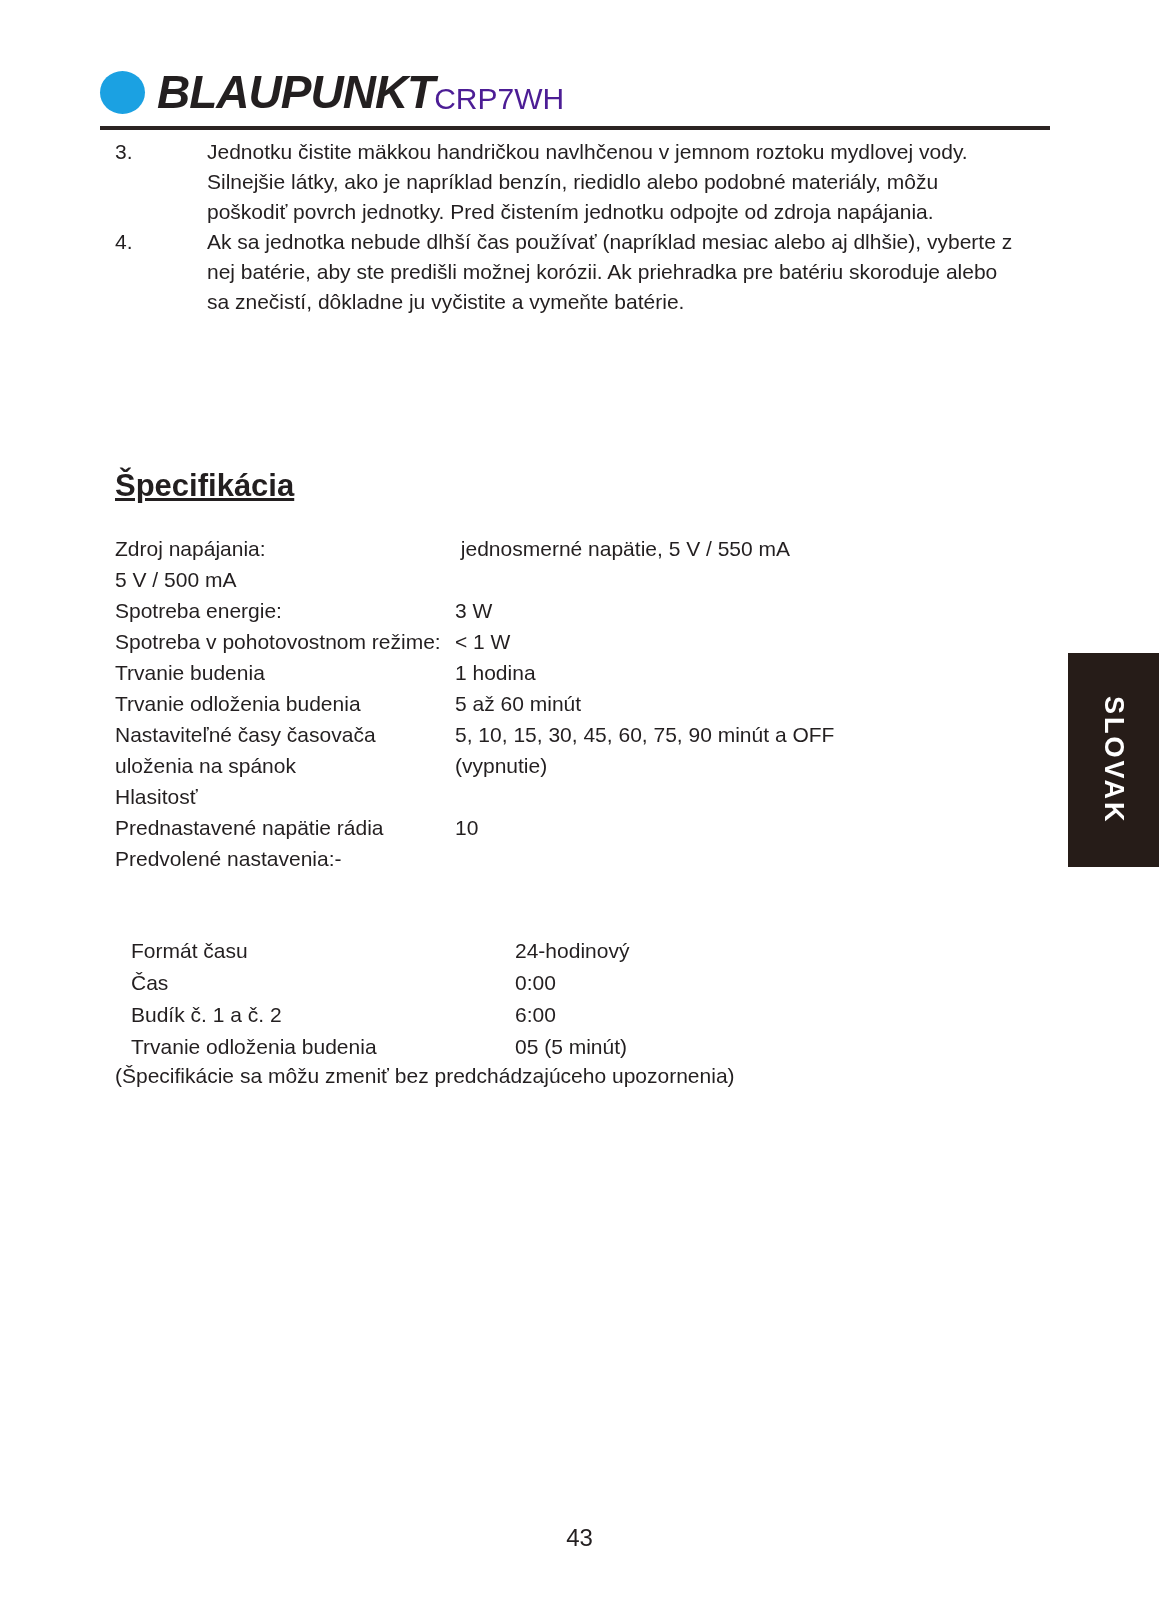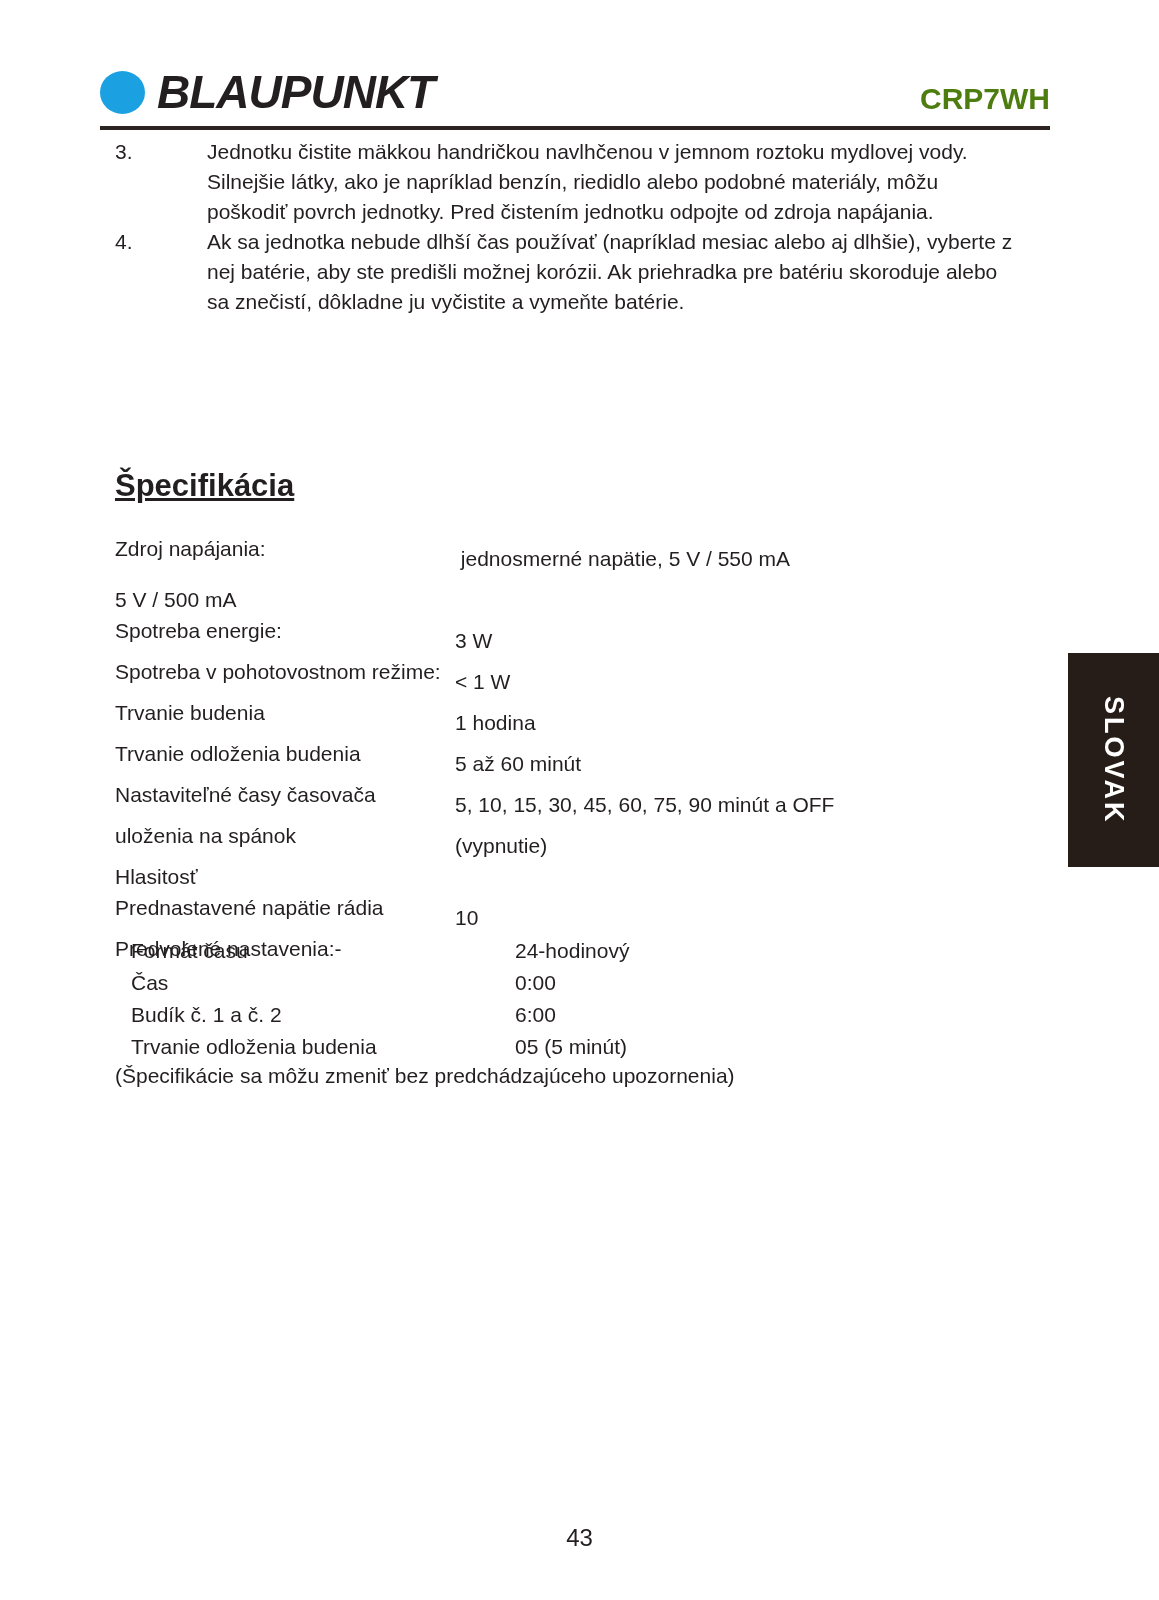--- a/index.html
+++ b/index.html
@@ -9,33 +9,33 @@
     margin:0 auto;
     background:#ffffff;
     overflow:hidden;
     font-family:"Liberation Sans","DejaVu Sans",sans-serif;
     color:#231f20;
   }
 
   
   .header {
     position:absolute; left:100px; top:64px; width:950px; height:56px;
-    display:flex; justify-content:space-between; align-items:center;
+    display:flex; align-items:center;
   }
   .logo { display:flex; align-items:center; gap:12px; }
   .logo-dot {
     width:45px; height:43px; border-radius:50%;
     background:#1ba1e2;
   }
   .logo-word {
     font-size:46px; font-weight:900; font-style:italic;
     letter-spacing:-1px; color:#231f20;
   }
   .model {
-    font-size:30px; font-weight:700; color:#4d7c0f;
+    font-size:30px; font-weight:400; color:#4c1d95;
     align-self:flex-end; padding-bottom:4px;
   }
   .header-rule {
     position:absolute; left:100px; top:126px; width:950px; height:4px;
     background:#2b2422;
   }
 
   
   .instructions { position:absolute; left:115px; top:137px; width:905px; }
   .instr-item { display:flex; font-size:21px; line-height:30px; }
@@ -44,21 +44,21 @@
 
   
   .section-title {
     position:absolute; left:115px; top:468px;
     font-size:31px; font-weight:bold;text-decoration:underline;
   }
 
   .specs { position:absolute; left:115px; top:533px; width:935px; }
   .spec-row { display:flex; font-size:21px; line-height:31px; }
   .spec-label { width:340px; flex-shrink:0; }
-  .spec-value { flex:1; white-space:pre-wrap;margin-top:10px; }
+  .spec-value { flex:1; white-space:pre-wrap; }
   .defaults-intro { font-size:21px; line-height:31px; }
 
   .defaults { position:absolute; left:131px; top:935px; width:880px; }
   .default-row { display:flex; font-size:21px; line-height:32px; }
   .default-label { width:384px; flex-shrink:0; }
   .default-value { flex:1; }
 
   .spec-note { position:absolute; left:115px; top:1061px; font-size:21px; line-height:30px; }
 
   

